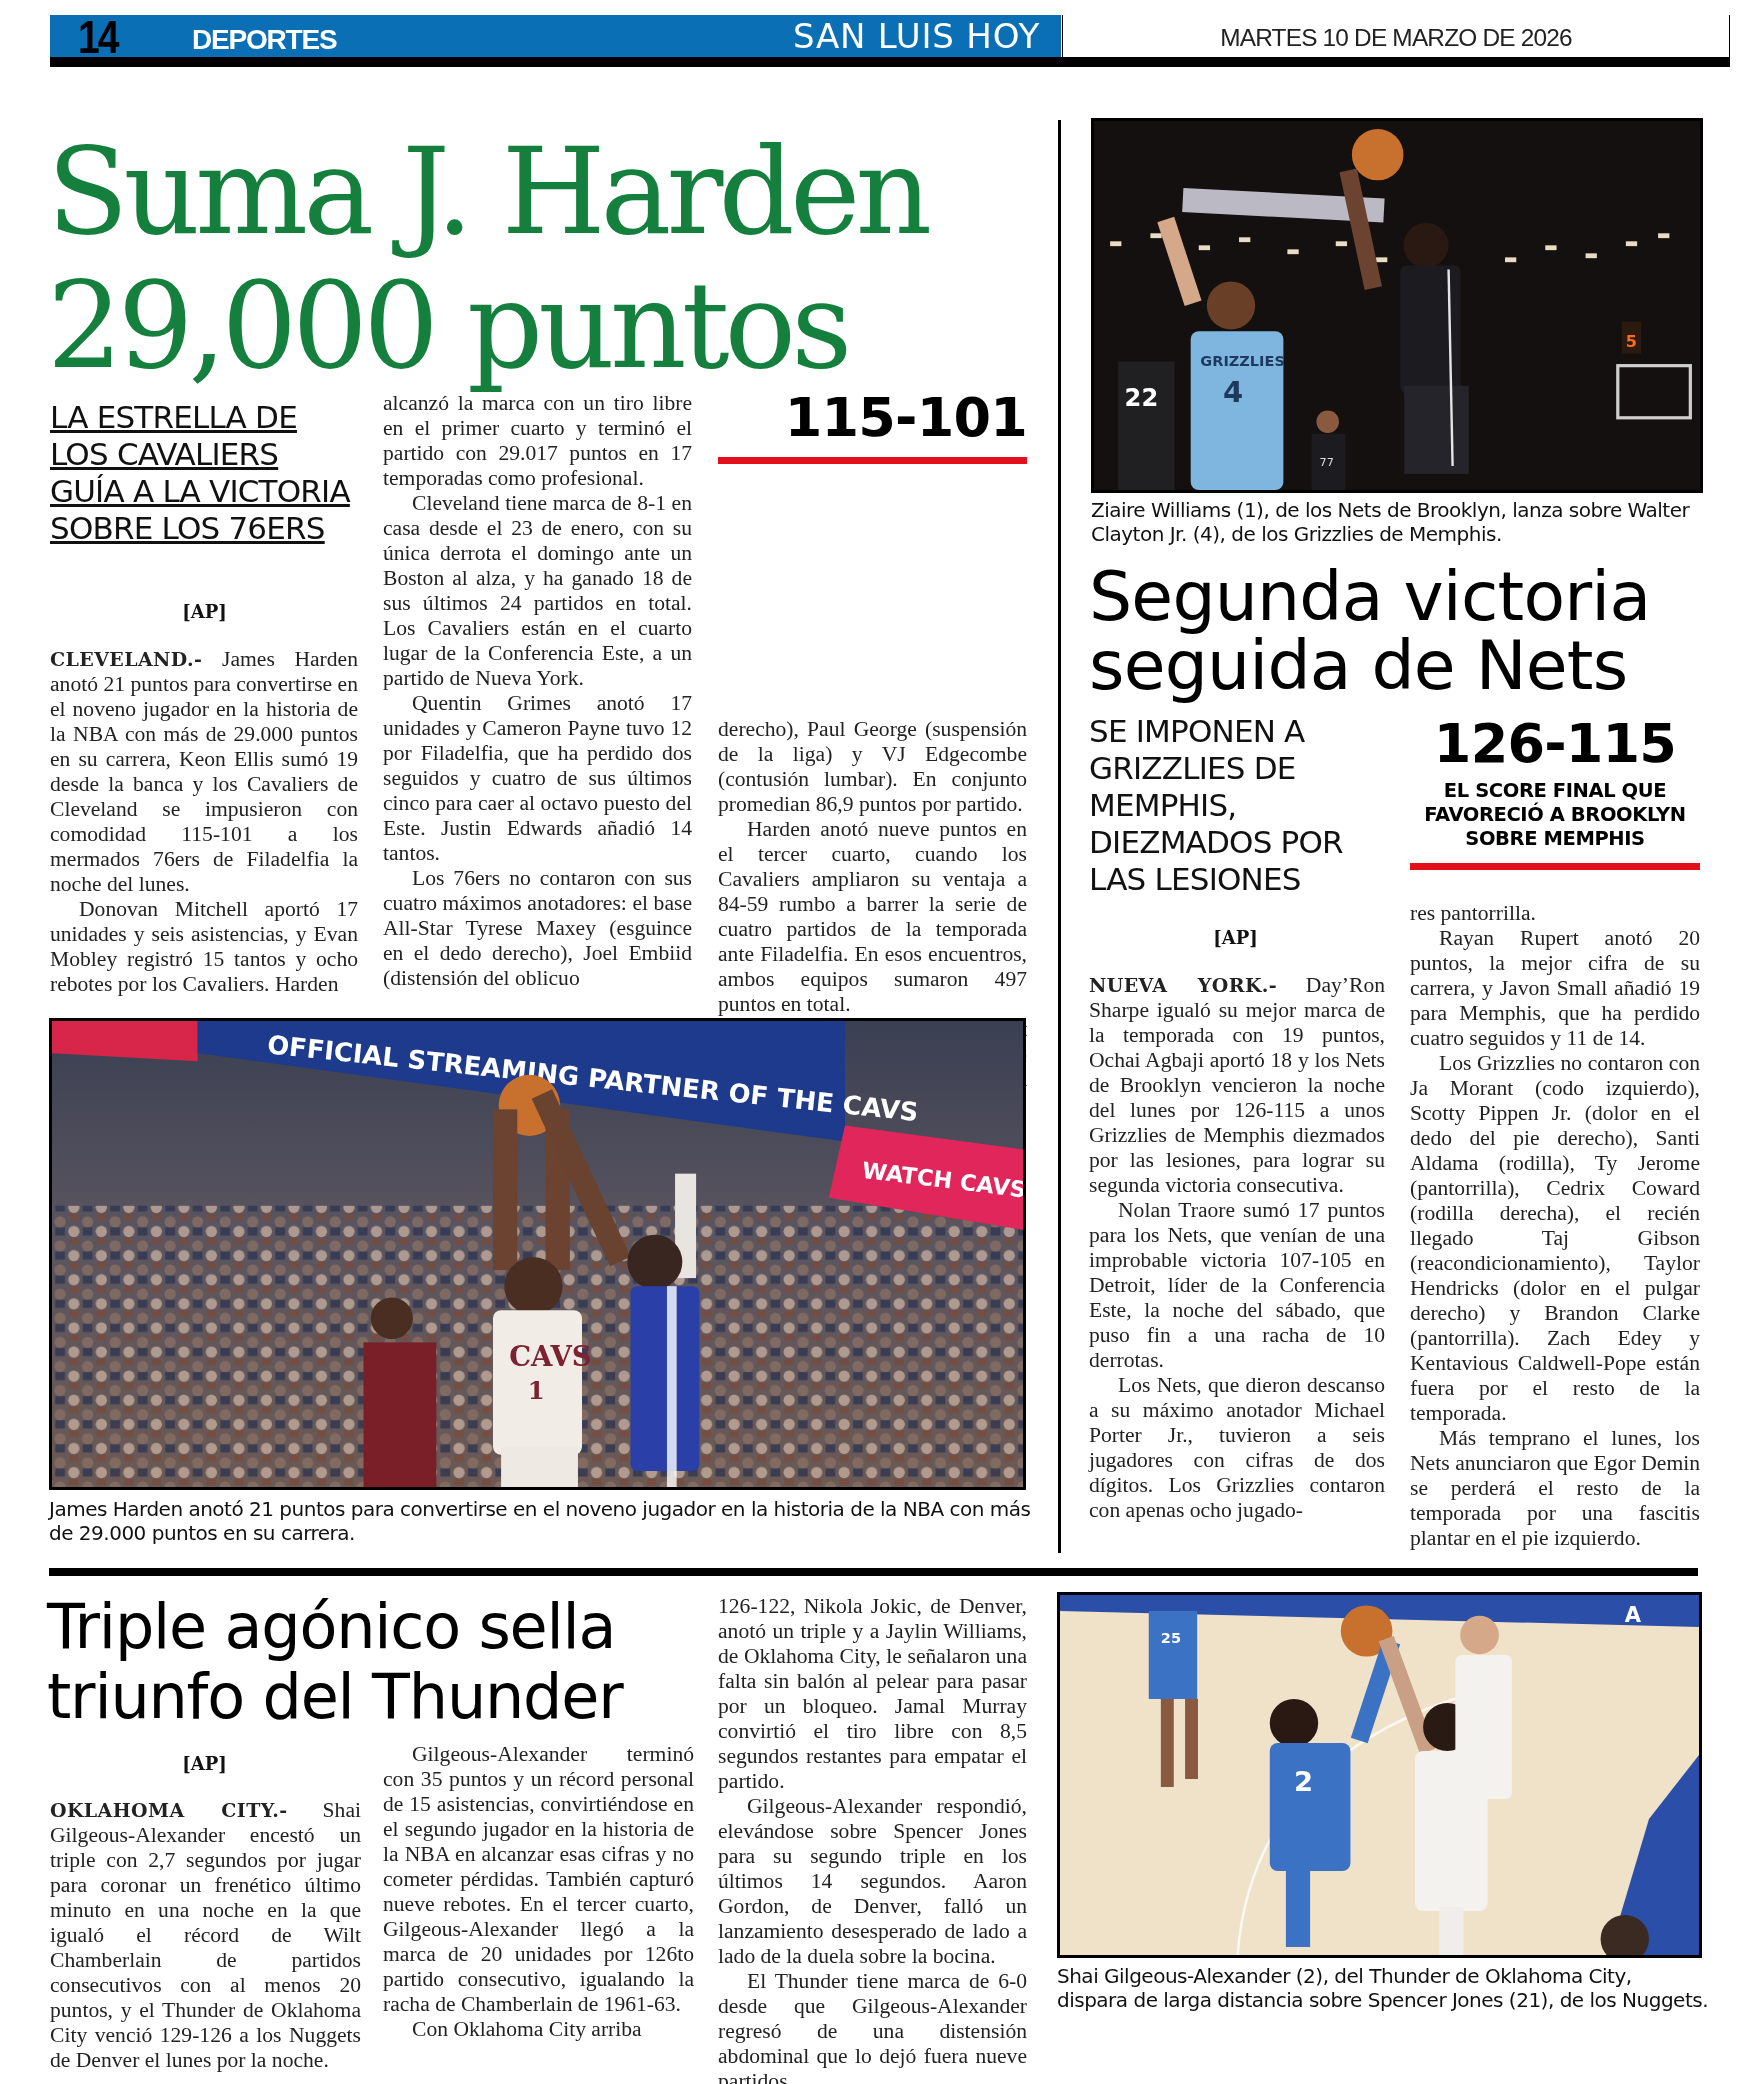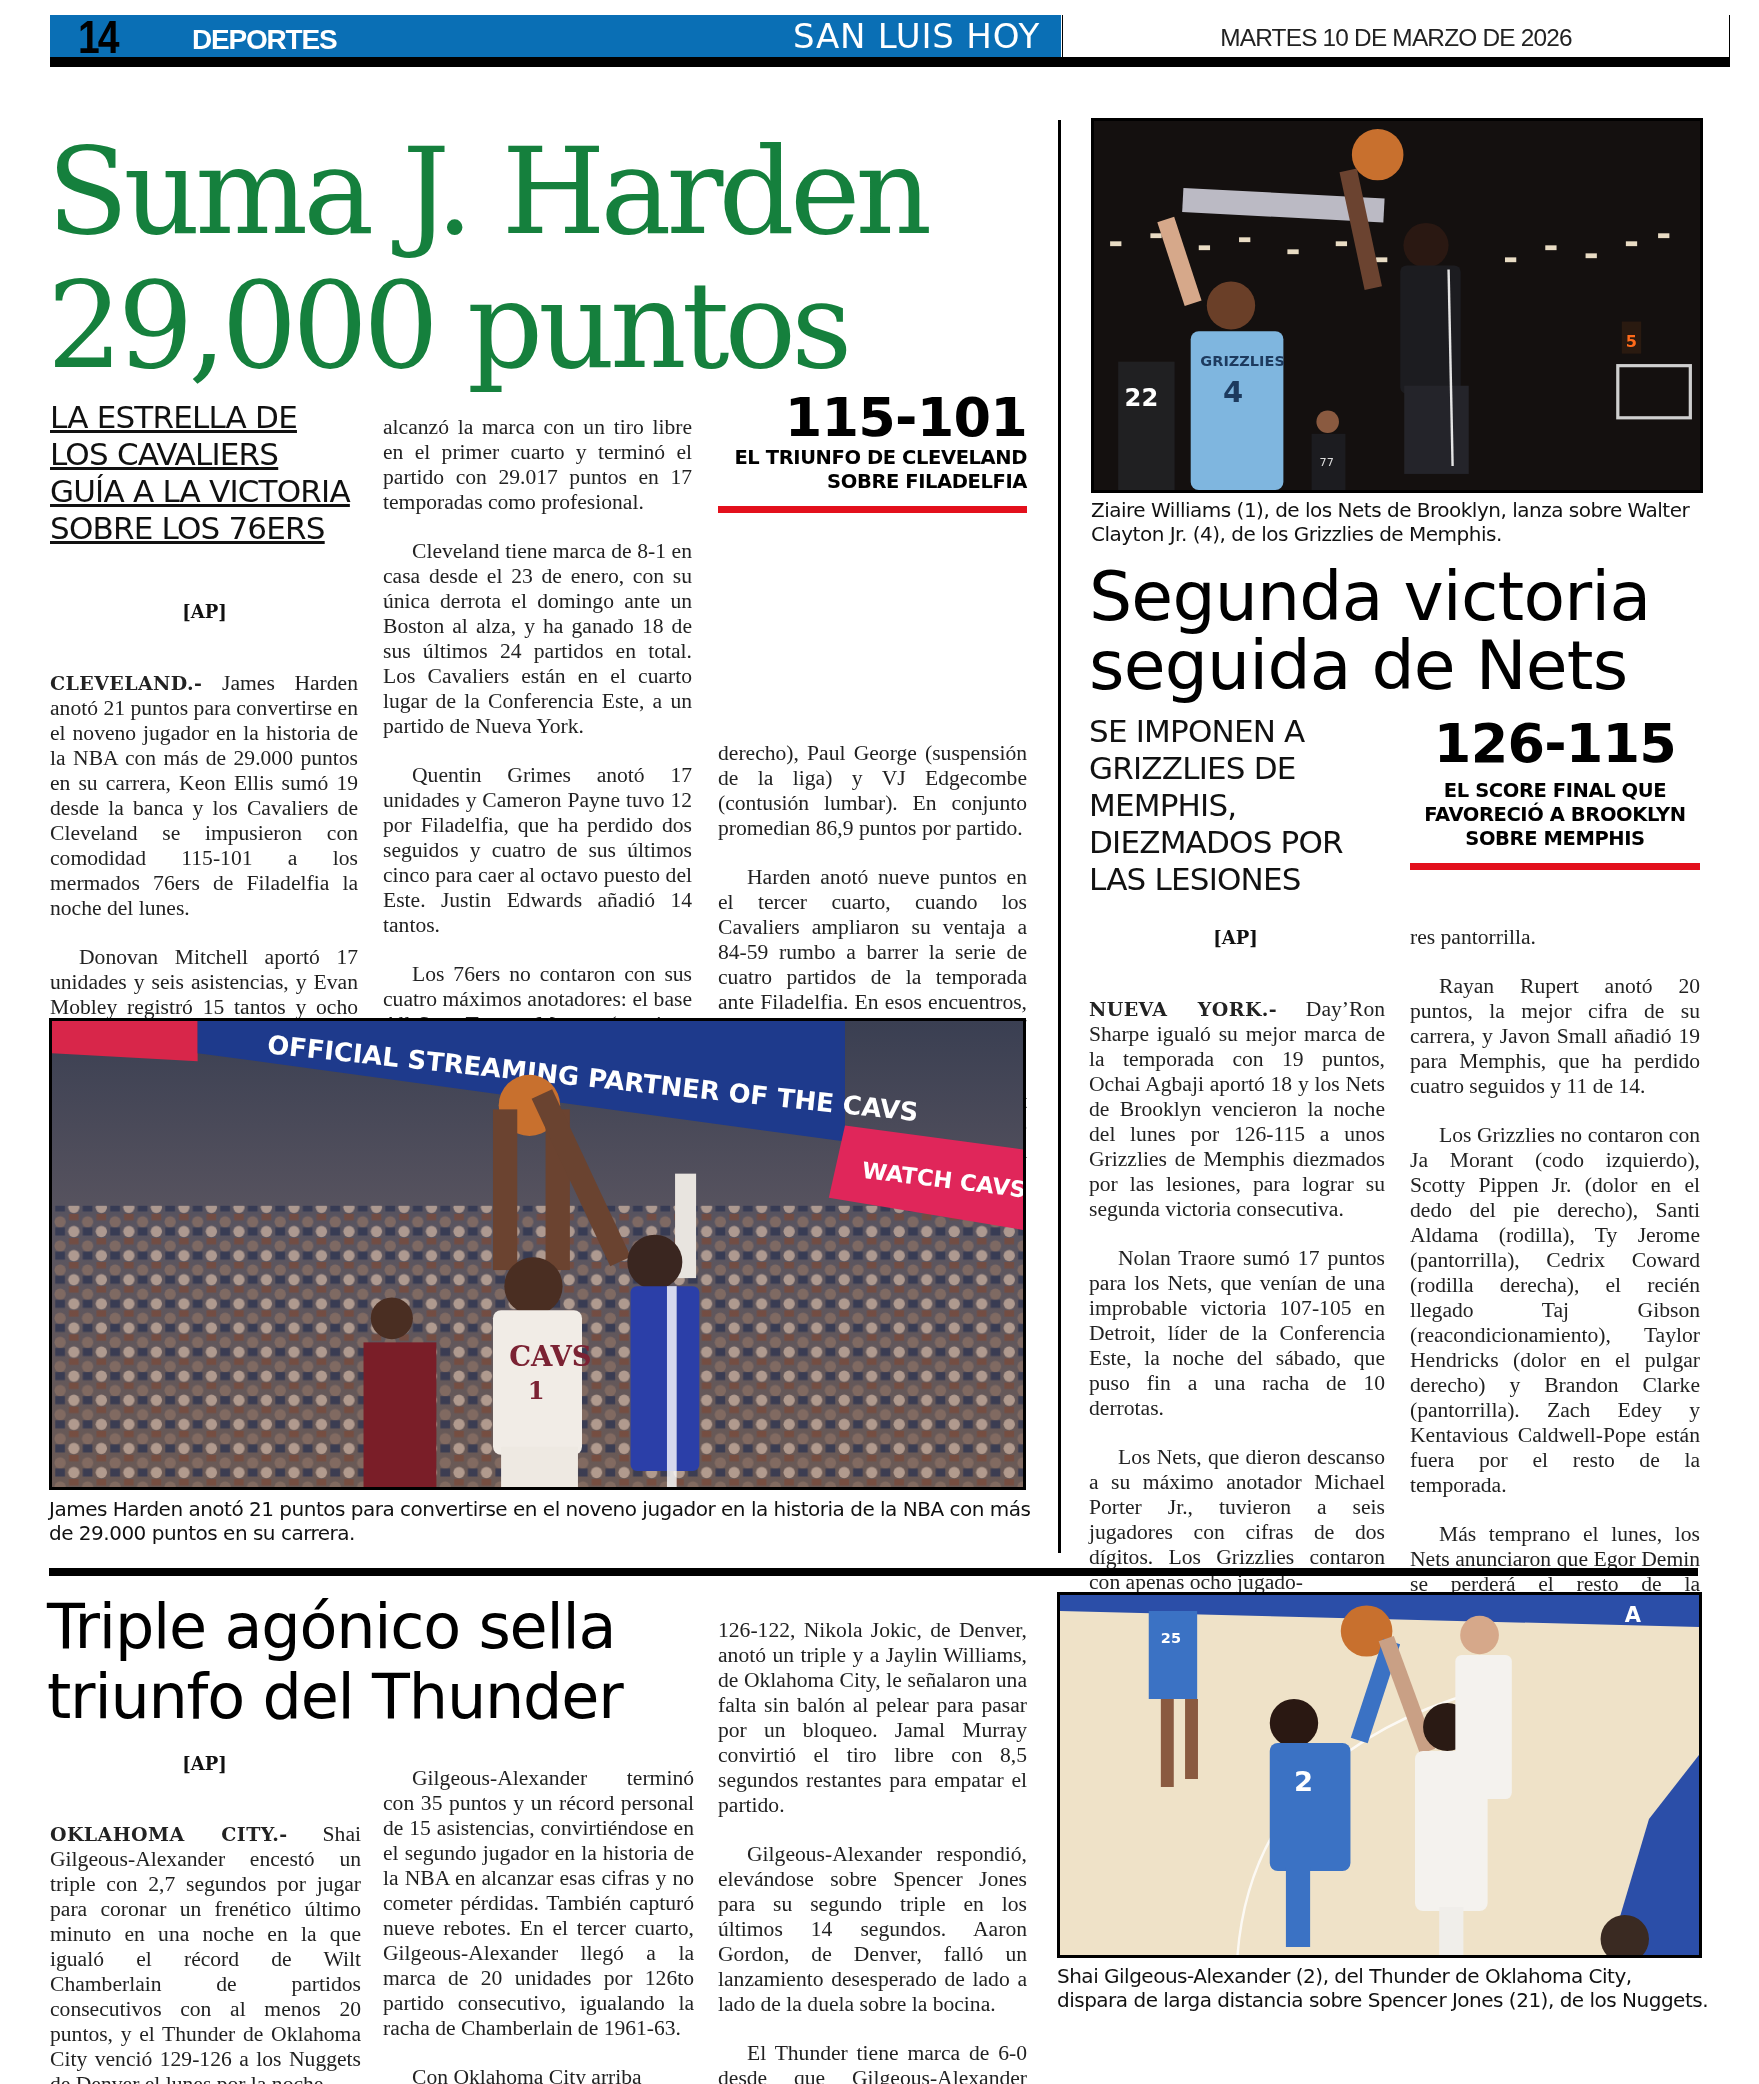--- a/index.html
+++ b/index.html
@@ -23,21 +23,21 @@
   .vrule { left: 1058px; top: 120px; width: 3.3px; height: 1433px; background: #000; }
 
   
   .subhead { font-family: "DejaVu Sans", sans-serif; font-size: 31px; line-height: 37px; color: #111; letter-spacing: -0.8px; }
   .subhead1 { left: 50px; top: 399px; width: 309px; text-decoration: underline; }
 
   .credit { font-family: "DejaVu Serif", serif; font-weight: bold; font-size: 18px; line-height: 23px; text-align: center; }
   .credit1 { left: 50px; top: 600px; width: 309px; }
 
   .body { font-family: "Liberation Serif", serif; font-size: 21.6px; line-height: 25px; color: #222; text-align: justify; hyphens: manual; }
-  .body p { text-indent: 0; margin-top: 24px; }
+  .body p { text-indent: 0; }
   .body p + p { text-indent: 29px; }
   .dateline { font-family: "DejaVu Serif", serif; font-weight: bold; font-size: 19px; letter-spacing: 0.4px; }
 
   .c1 { left: 50px; top: 647px; width: 308px; }
   .c2 { left: 383px; top: 391px; width: 309px; }
   .c3 { left: 718px; top: 717px; width: 309px; }
 
   
   .score1 { left: 718px; top: 389px; width: 309px; text-align: right; }
   .score-num { font-family: "DejaVu Sans", sans-serif; font-weight: bold; font-size: 54px; line-height: 57px; color: #000; letter-spacing: -0.8px; }
@@ -101,21 +101,20 @@
 
 <div class="abs body c2">
   <p>alcanzó la marca con un tiro libre en el primer cuarto y terminó el partido con 29.017 puntos en 17 temporadas como profesional.</p>
   <p>Cleveland tiene marca de 8-1 en casa desde el 23 de enero, con su única derrota el domingo ante un Boston al alza, y ha ganado 18 de sus últimos 24 partidos en total. Los Cavaliers están en el cuarto lugar de la Conferencia Este, a un partido de Nueva York.</p>
   <p>Quentin Grimes anotó 17 unidades y Cameron Payne tuvo 12 por Filadelfia, que ha perdido dos seguidos y cuatro de sus últimos cinco para caer al octavo puesto del Este. Justin Edwards añadió 14 tantos.</p>
   <p>Los 76ers no contaron con sus cuatro máximos anotadores: el base All-Star Tyrese Maxey (esguince en el dedo derecho), Joel Embiid (distensión del oblicuo</p>
 </div>
 
 <div class="abs score1">
   <div class="score-num">115-101</div>
-  <div class="score-sub">EL TRIUNFO DE CLEVELAND SOBRE FILADELFIA</div>
   <div class="red-bar"></div>
 </div>
 
 <div class="abs body c3">
   <p>derecho), Paul George (suspensión de la liga) y VJ Edgecombe (contusión lumbar). En conjunto promedian 86,9 puntos por partido.</p>
   <p>Harden anotó nueve puntos en el tercer cuarto, cuando los Cavaliers ampliaron su ventaja a 84-59 rumbo a barrer la serie de cuatro partidos de la temporada ante Filadelfia. En esos encuentros, ambos equipos sumaron 497 puntos en total.</p>
   <p>El pívot de los Cavaliers Jarrett Allen se perdió su segundo partido consecutivo por tendinitis en la rodilla derecha.</p>
 </div>
 
 <div class="abs photo photo2">

